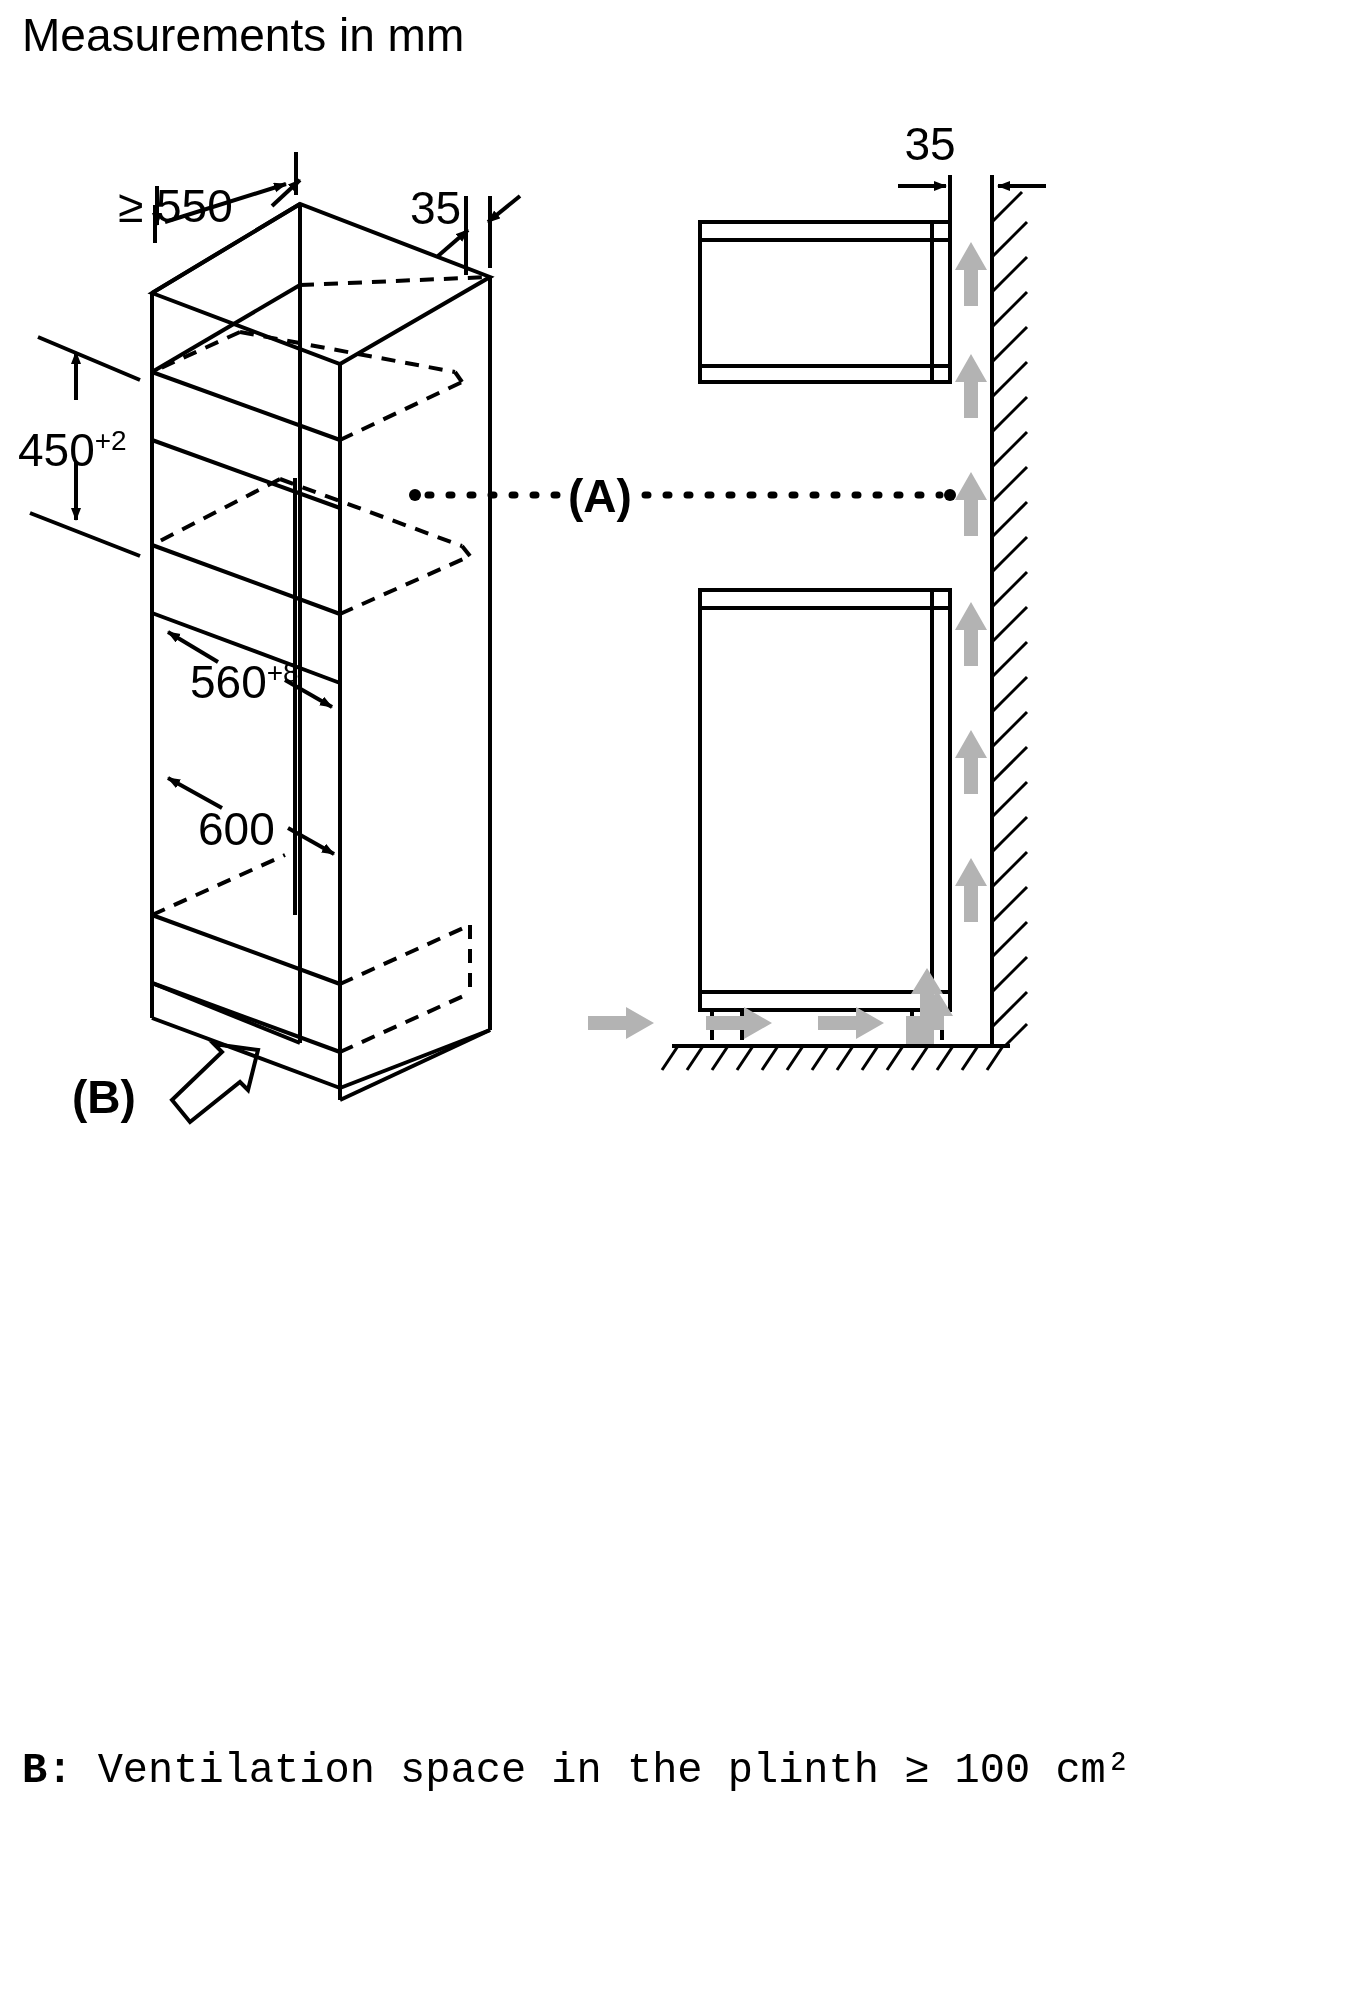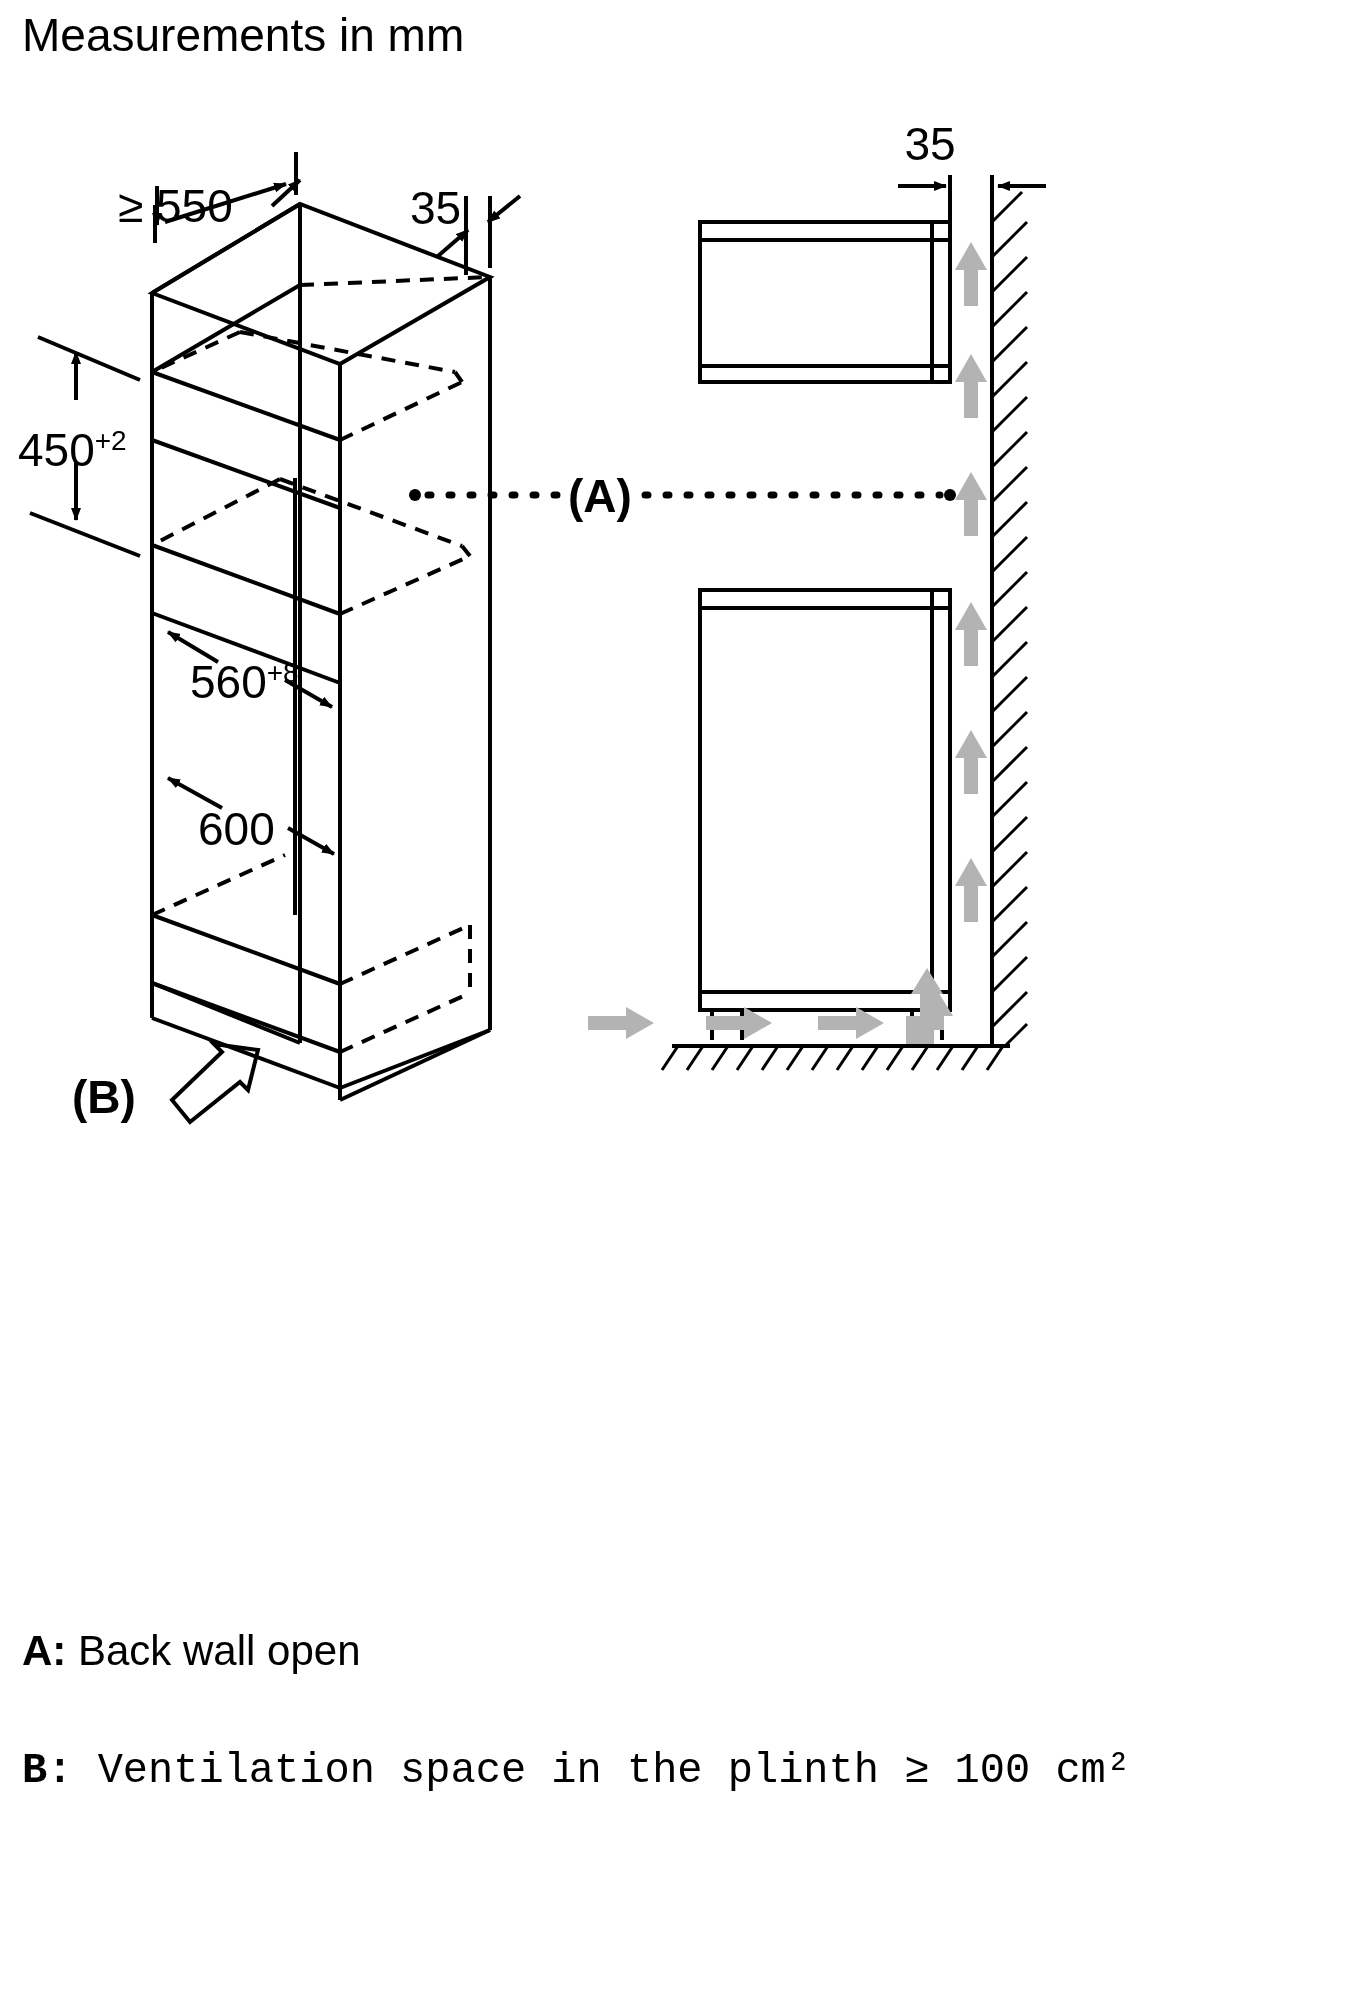--- a/index.html
+++ b/index.html
@@ -270,23 +270,19 @@
         <path d="M706,1016 l0,14 l38,0 l0,9 l28,-16 l-28,-16 l0,9 z"></path>
         <path d="M818,1016 l0,14 l38,0 l0,9 l28,-16 l-28,-16 l0,9 z"></path>
       </g>
 
       <path d="M906,1016 l0,14 l24,0 l0,-14 l-9,0 l16,-26 l16,26 l-9,0 l0,14 l0,0 l-14,0 l0,-14 z"></path>
       <path d="M906,1016 l0,28 l28,0 l0,-50 l9,0 l-16,-26 l-16,26 l9,0 l0,36 l-14,0 z"></path>
     </g>
 
   </svg>
 
-  <div class="legend" id="legend-a">
-    <span class="key">A:</span>
-    <span class="txt">Back wall open</span>
-  </div>
 
   <div class="legend" id="legend-b">
     <span class="key">B:</span>
     <span class="txt">Ventilation space in the plinth ≥ 100 cm²</span>
   </div>
 
 </div>
 
 </body></html>

